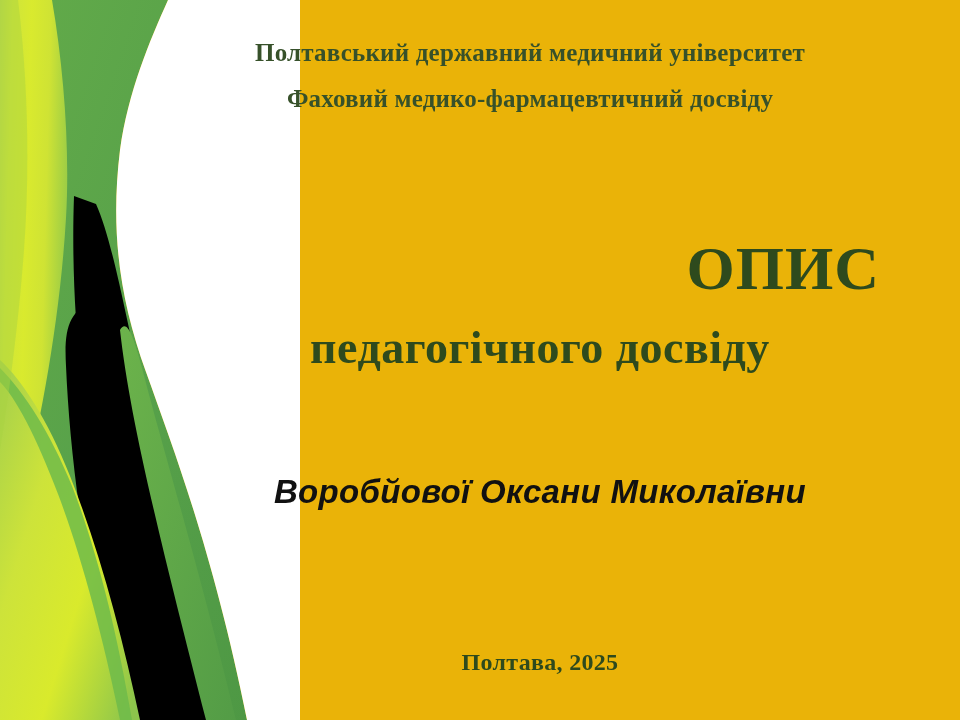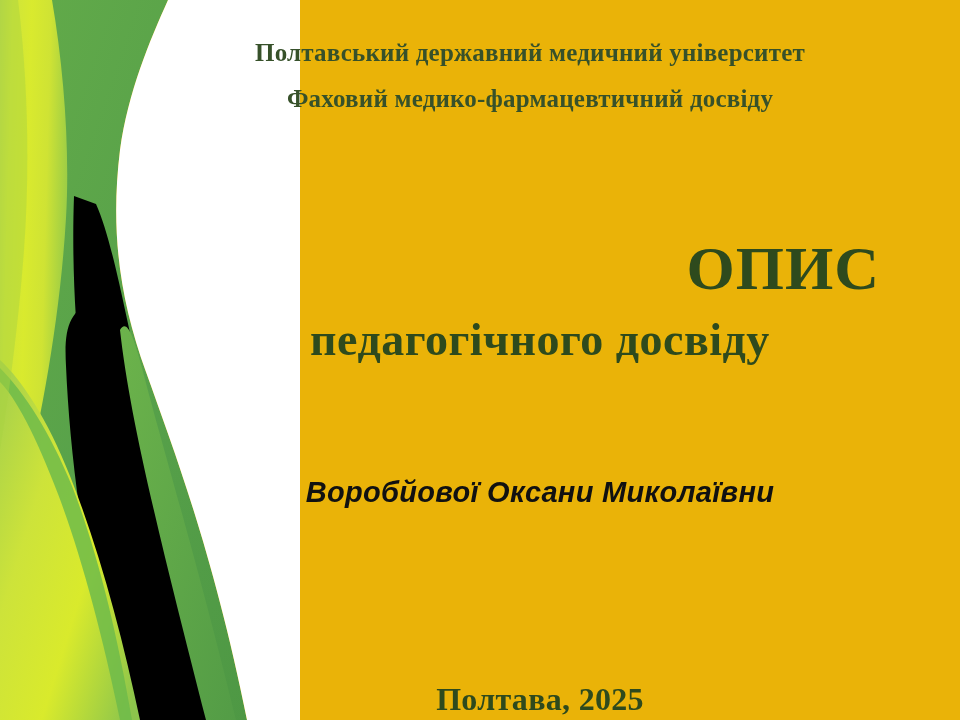--- a/index.html
+++ b/index.html
@@ -78,56 +78,55 @@
     letter-spacing: 1px;
     text-align: right;
   }
   .title-sub {
     font-family: "Liberation Serif", "DejaVu Serif", serif;
     font-weight: bold;
     font-size: 46px;
     line-height: 60px;
     color: #2e4a1d;
     letter-spacing: 0.5px;
-    margin-top: 6px;
+    margin-top: 14px;
     text-align: center;
   }
 
   .author-block {
     position: absolute;
     left: 200px;
     top: 472px;
     width: 680px;
     text-align: center;
   }
   .author-name {
     font-family: "Liberation Sans", "DejaVu Sans", sans-serif;
     font-weight: bold;
     font-style: italic;
-    font-size: 29px;
+    font-size: 33px;
     line-height: 40px;
     color: #111111;
     letter-spacing: 0.3px;
   }
 
   .footer-block {
     position: absolute;
     left: 200px;
     top: 646px;
     width: 680px;
     text-align: center;
   }
   .footer-text {
     font-family: "Liberation Serif", "DejaVu Serif", serif;
     font-weight: bold;
-    font-size: 32px;
+    font-size: 24px;
     line-height: 32px;
     color: #2e4a1d;
     letter-spacing: 0.3px;
-    margin-top: 37px;
   }
 </style>
 </head>
 <body>
 
 <div id="slide">
 
   <div id="decor">
     <svg viewBox="0 0 300 720" preserveAspectRatio="none">
       <defs>

